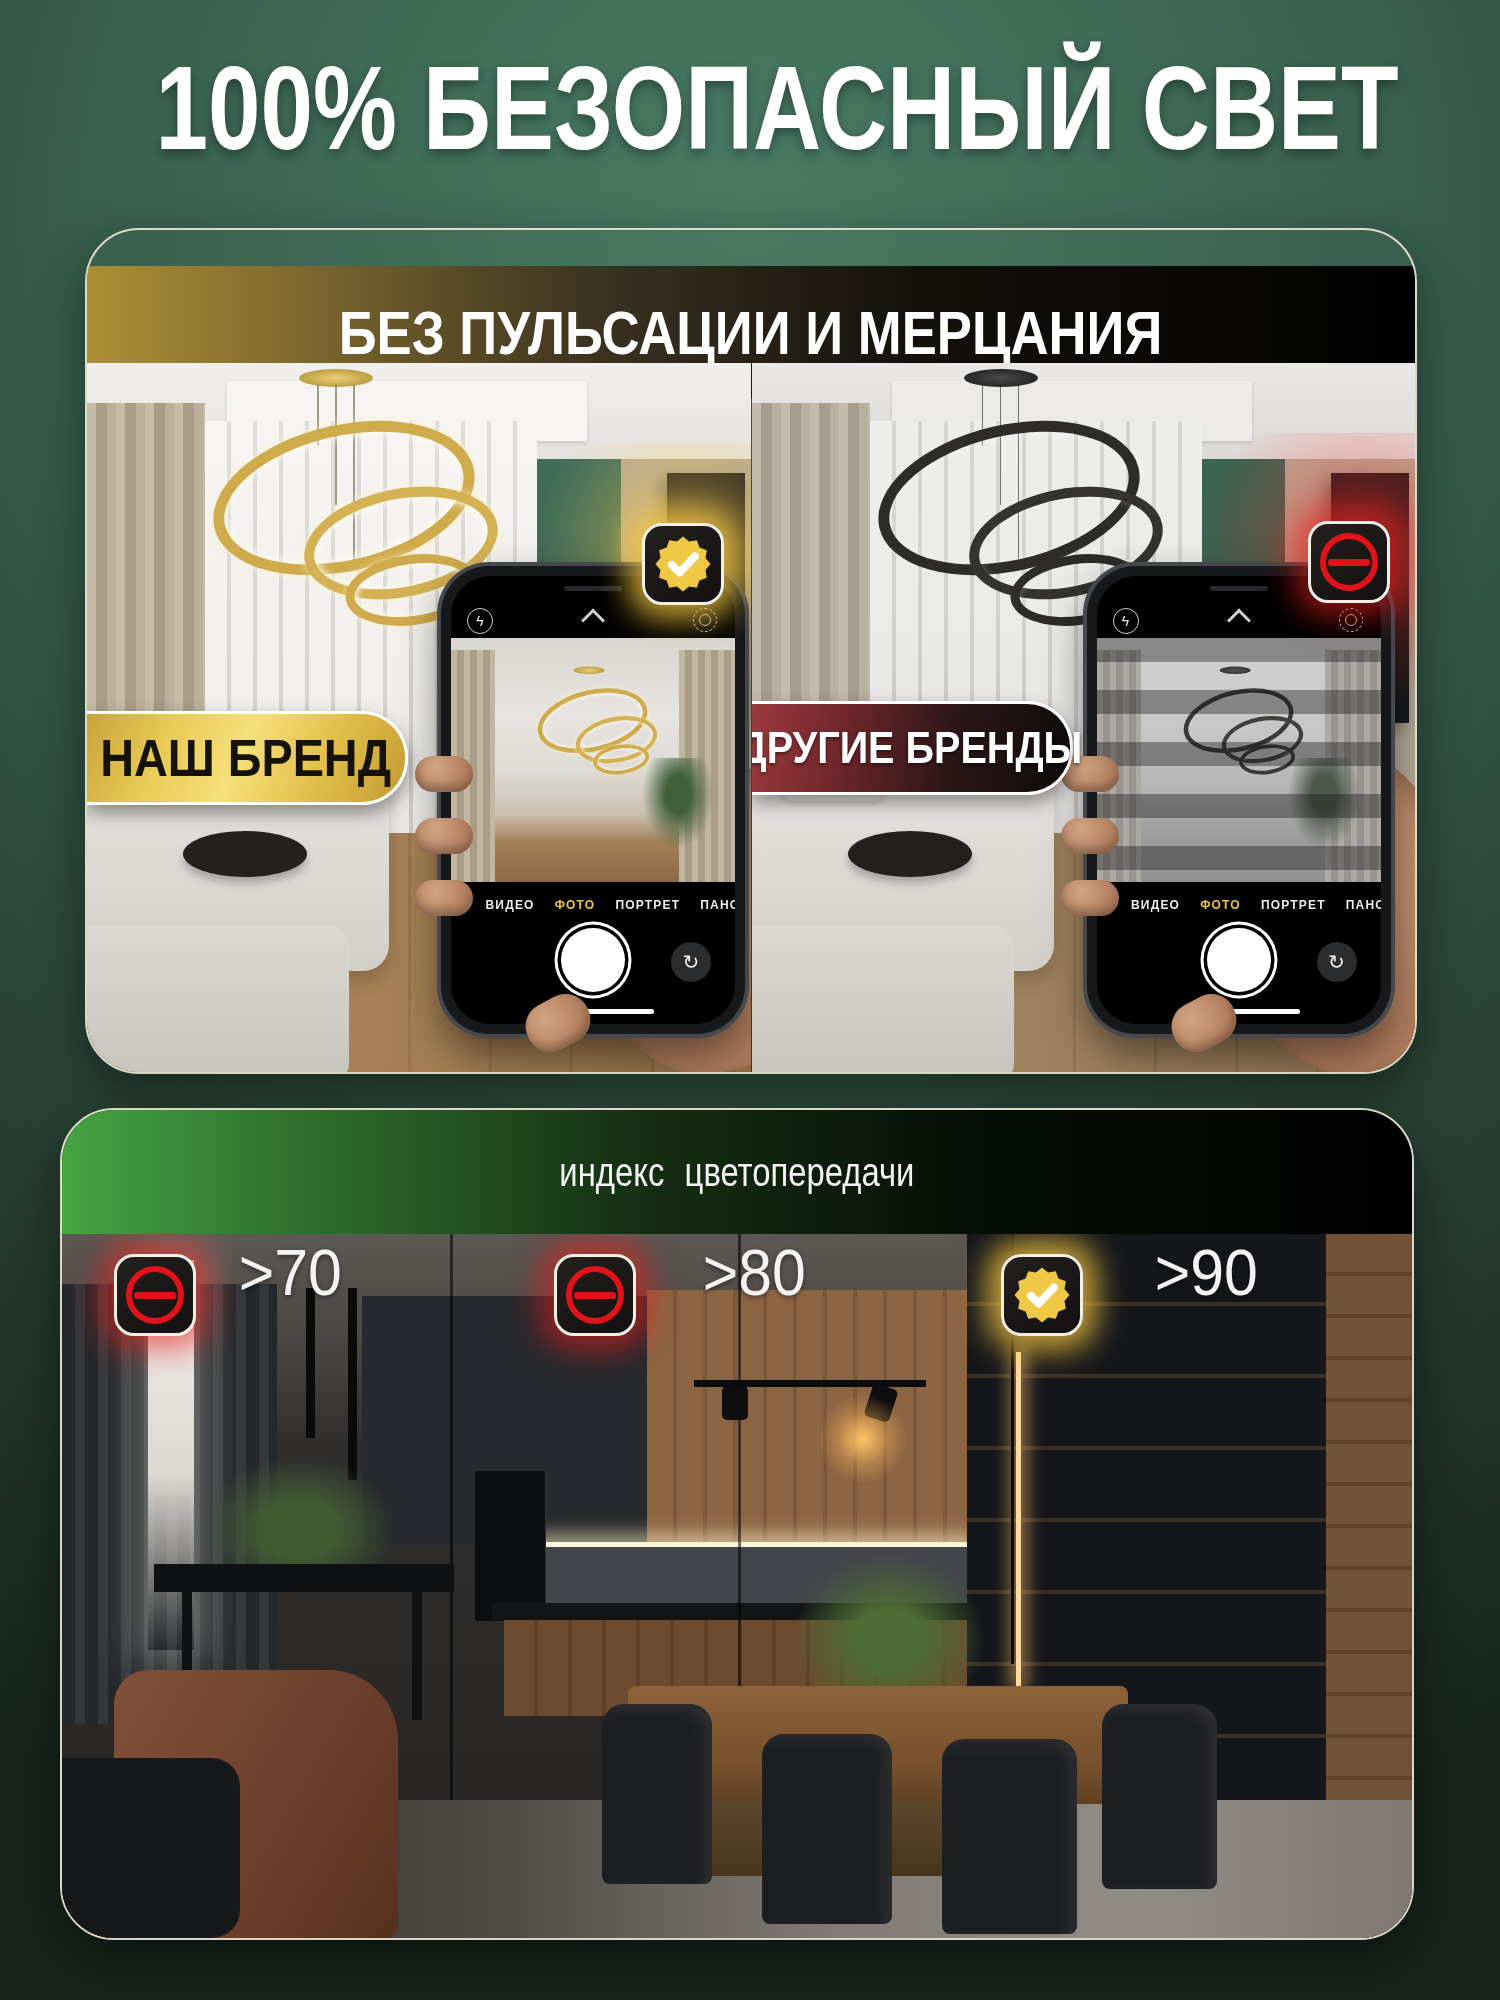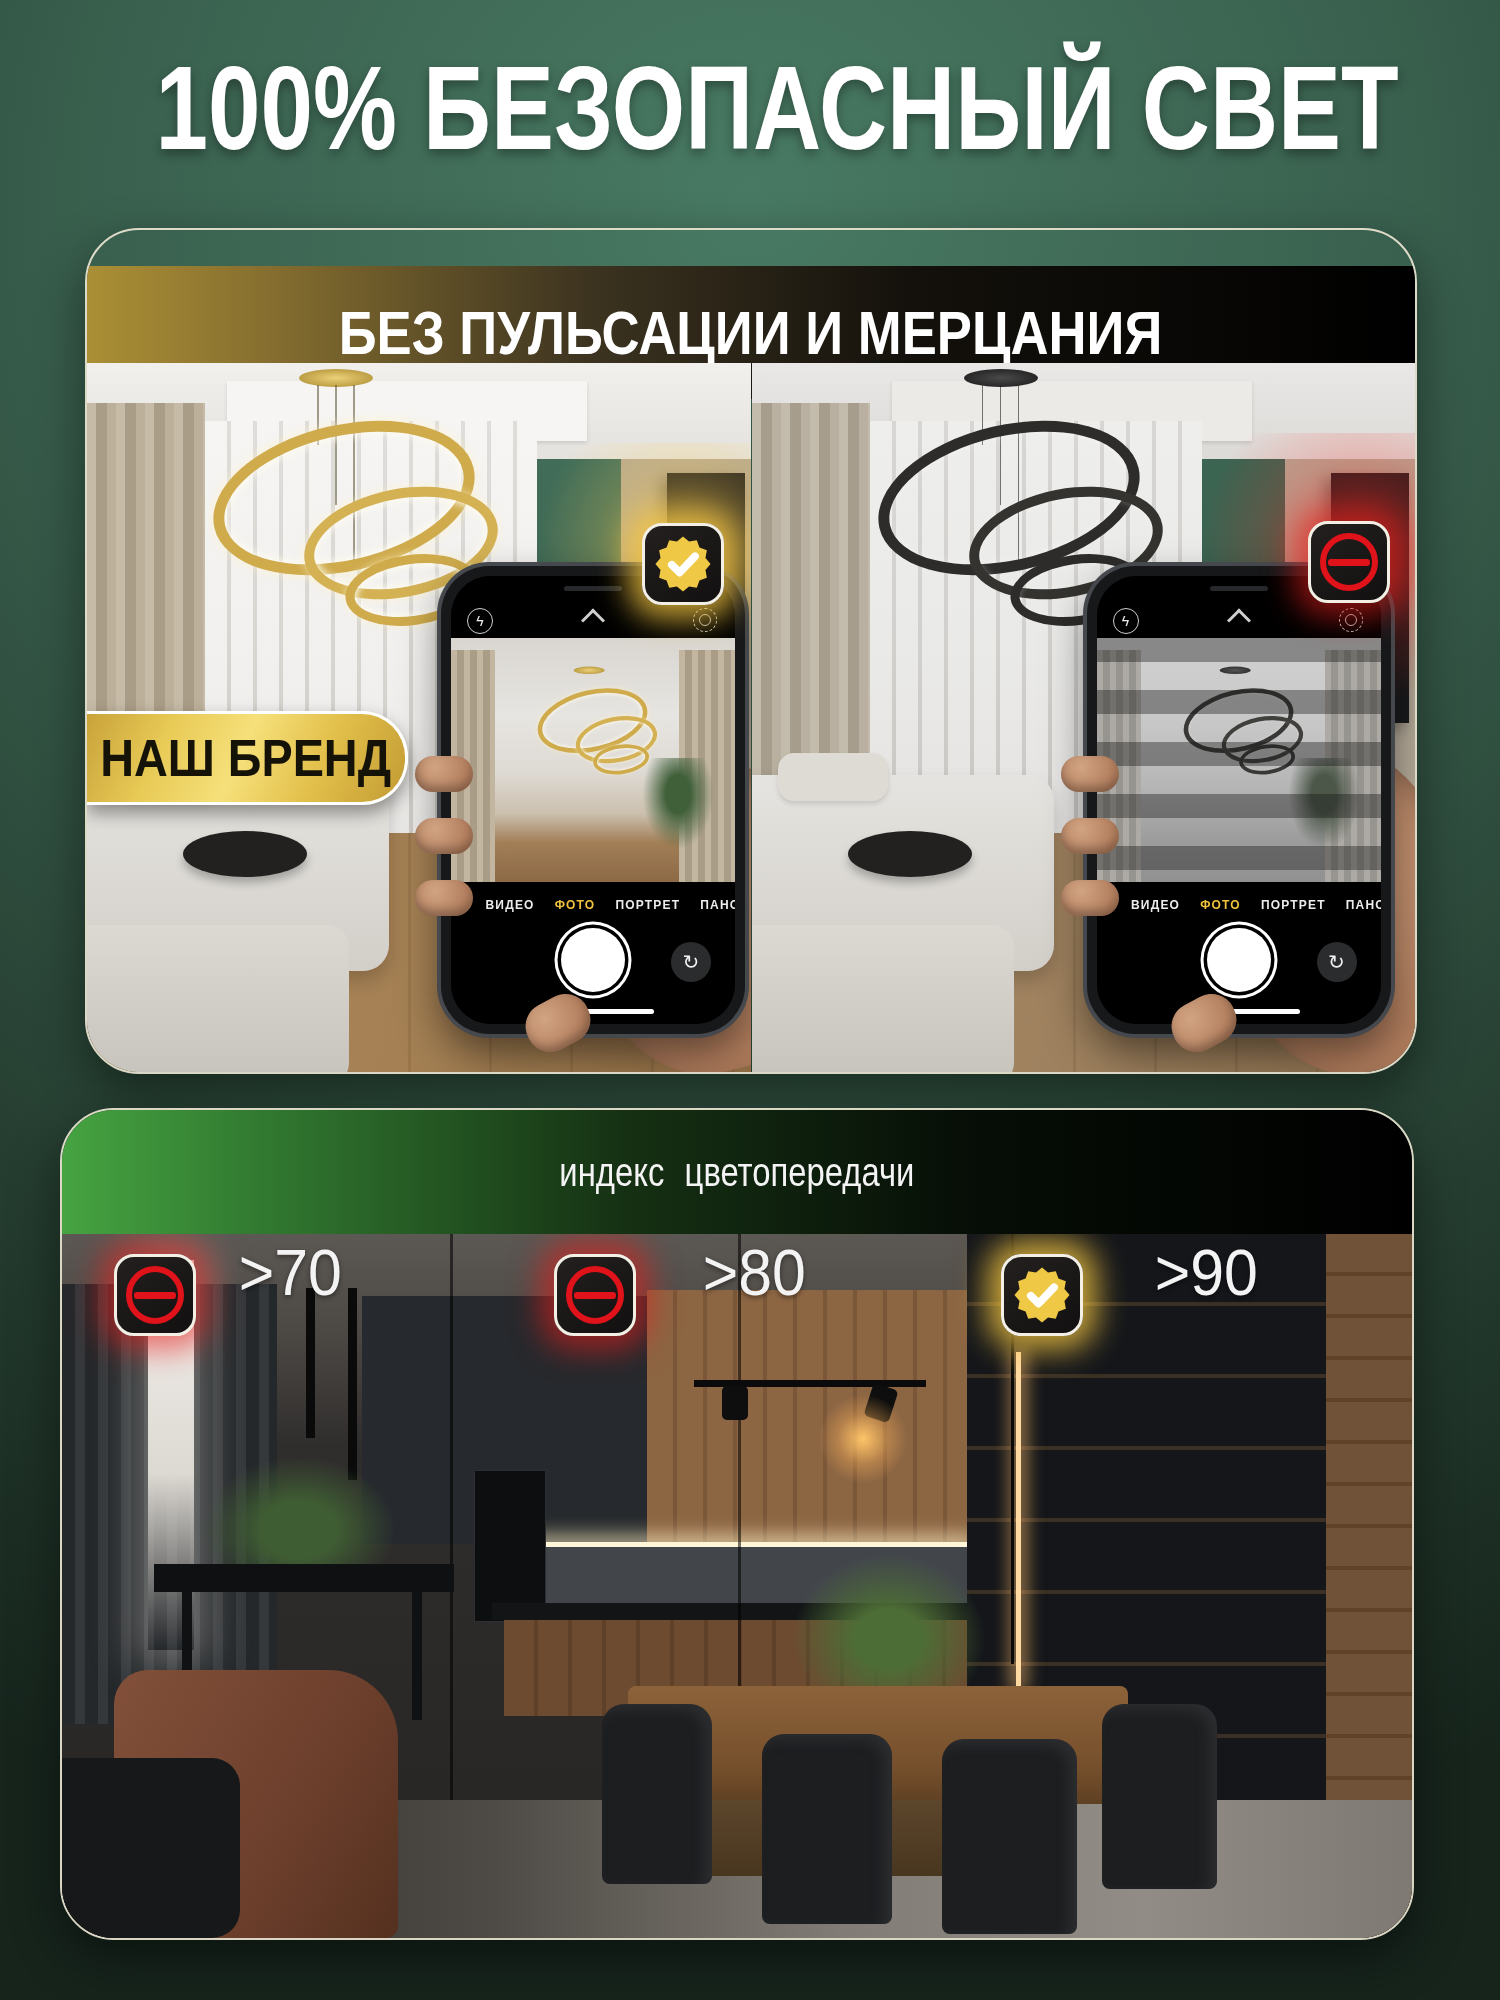--- a/index.html
+++ b/index.html
@@ -347,20 +347,23 @@
           <div class="wire" style="left:110px;top:22px;height:60px;background:rgba(30,30,30,.6);"></div>
           <div class="wire" style="left:128px;top:22px;height:120px;background:rgba(30,30,30,.6);"></div>
           <div class="wire" style="left:146px;top:22px;height:185px;background:rgba(30,30,30,.6);"></div>
           <div class="ring ring1"></div>
             <div class="ring ring2"></div>
             <div class="ring ring3"></div>
         </div>
 
         <div class="glow-wash-red"></div>
 
+        <div class="brand-badge badge-other">
+          <span class="condensed">ДРУГИЕ БРЕНДЫ</span>
+        </div>
 
         <div class="icon-badge glow-red" style="left:556px;top:158px;">
           <div class="no-entry"></div>
         </div>
 
         <div class="phone banded" style="left:335px;top:203px;">
           <div class="hand palm"></div>
           <div class="hand finger f1"></div>
           <div class="hand finger f2"></div>
           <div class="hand finger f3"></div>

